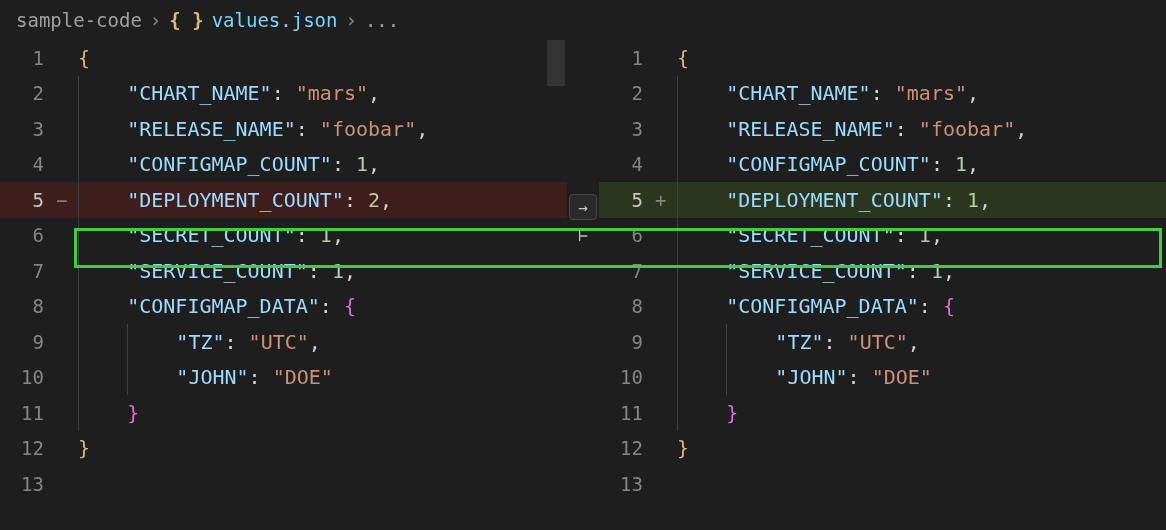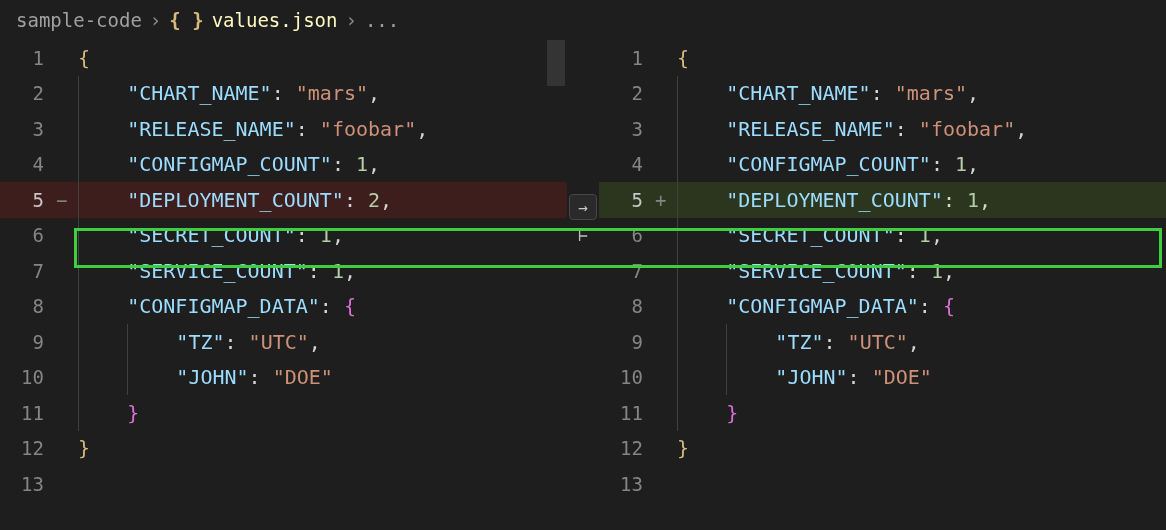--- a/index.html
+++ b/index.html
@@ -20,21 +20,21 @@
     gap: 8px;
     font-size: 19px;
     color: #a0a0a0;
     height: 40px;
   }
   .breadcrumb .sep { color: #888; }
   .breadcrumb .json-icon {
     color: #d7ba7d;
     font-weight: bold;
   }
-  .breadcrumb .file { color: #fef9c3; }
+  .breadcrumb .file { color: #7dd3fc; }
   .diff-container {
     display: flex;
     width: 100%;
     height: calc(100% - 40px);
     position: relative;
   }
   .pane {
     flex: 1;
     position: relative;
     overflow: hidden;

